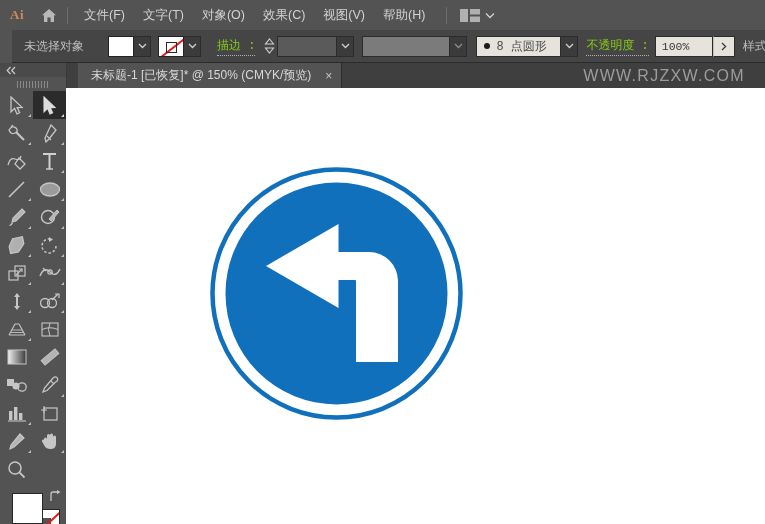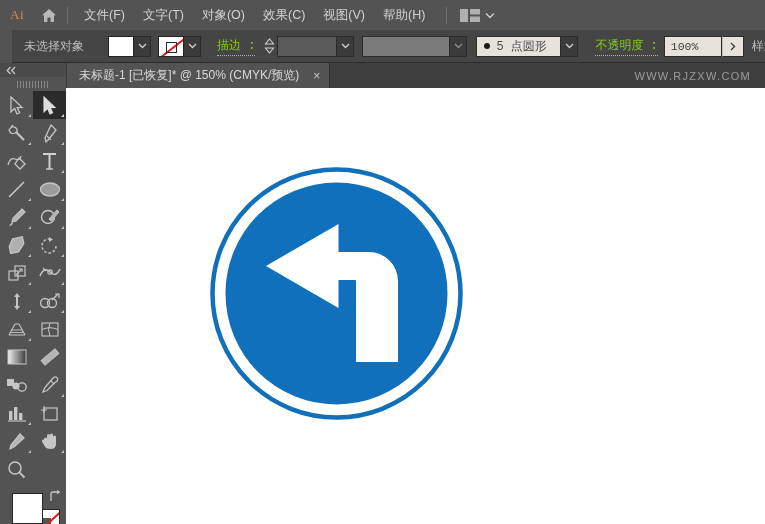--- a/index.html
+++ b/index.html
@@ -11,21 +11,21 @@
   }
   #app{position:relative;width:765px;height:524px;}
 
   
   .menubar{
     position:absolute;left:0;top:0;width:765px;height:30px;
     background:#535353;display:flex;align-items:center;
   }
   .ai-logo{
     width:34px;height:30px;display:flex;align-items:center;justify-content:center;
-    color:#cf8b5a;font-size:13px;font-weight:400;letter-spacing:.5px;
+    color:#cf8b5a;font-size:13px;font-weight:700;letter-spacing:.5px;
     font-family:"Liberation Serif","DejaVu Serif",serif;
   }
   .home-ico{width:30px;height:30px;display:flex;align-items:center;justify-content:center;}
   .mb-sep{width:1px;height:17px;background:#6e6e6e;margin:0 7px 0 3px;}
   .menu-item{
     color:#d2d2d2;font-size:12.5px;padding:0 9px;height:34px;
     display:flex;align-items:center;white-space:nowrap;cursor:default;
   }
   .mb-sep2{width:1px;height:17px;background:#6e6e6e;margin:0 9px 0 12px;}
   .arrange-ico{display:flex;align-items:center;gap:5px;padding:0 4px;height:30px;}
@@ -90,29 +90,29 @@
     width:22px;height:21px;background:#e6e3dd;border:1px solid #2b2b2b;border-left:1px solid #c2bfb9;
     box-sizing:border-box;display:flex;align-items:center;justify-content:center;color:#3a3a3a;font-size:11px;
   }
   .style-box{width:26px;height:21px;background:#d6d6d6;border:1px solid #2b2b2b;box-sizing:border-box;}
 
   
   .tabbar{
     position:absolute;left:0;top:63px;width:765px;height:25px;background:#3f3f3f;
   }
   .doc-tab{
-    position:absolute;left:66px;top:0;height:25px;background:#535353;
+    position:absolute;left:78px;top:0;height:25px;background:#535353;
     display:flex;align-items:center;padding:0 9px 0 13px;gap:14px;
     border-right:1px solid #2e2e2e;
   }
   .doc-tab-title{color:#d8d8d8;font-size:12px;white-space:nowrap;}
   .doc-tab-close{color:#c6c6c6;font-size:12px;line-height:1;cursor:pointer;}
   .watermark{
-    position:absolute;right:14px;top:0;height:25px;display:flex;align-items:center;
-    color:#9c9c9c;font-size:11px;letter-spacing:1.3px;
+    position:absolute;right:20px;top:0;height:25px;display:flex;align-items:center;
+    color:#9c9c9c;font-size:16px;letter-spacing:1.3px;
   }
 
   
   .toolbar{
     position:absolute;left:0;top:63px;width:66px;height:461px;background:#535353;
     border-right:1px solid #3a3a3a;
   }
   .tb-head{
     height:14px;display:flex;align-items:center;padding-left:6px;background:#4a4a4a;
   }
@@ -245,30 +245,30 @@
       <div class="caret">
         <svg width="9" height="6" viewBox="0 0 9 6">
             <path d="M1 1 L4.5 4.5 L8 1" stroke="#8d8d8d" stroke-width="1.3" fill="none"></path>
           </svg>
       </div>
     </div>
 
     <div style="display:flex;align-items:center;margin-left:9px;">
       <div class="profile-box" style="width:85px;">
         <span class="dot"></span>
-        <span>5 点圆形</span>
+        <span>8 点圆形</span>
       </div>
       <div class="caret">
         <svg width="9" height="6" viewBox="0 0 9 6">
             <path d="M1 1 L4.5 4.5 L8 1" stroke="#cfcfcf" stroke-width="1.3" fill="none"></path>
           </svg>
       </div>
     </div>
 
-    <div class="cb-label-u" style="margin-left:17px;">不透明度 :</div>
+    <div class="cb-label-u" style="margin-left:8px;">不透明度 :</div>
     <div style="display:flex;align-items:center;margin-left:6px;text-align:center;">
       <div class="opacity-field">100%</div>
       <div class="opacity-arrow">
         <svg width="6" height="9" viewBox="0 0 6 9">
             <path d="M1 1 L4.6 4.5 L1 8" stroke="#3a3a3a" stroke-width="1.3" fill="none"></path>
           </svg>
       </div>
     </div>
 
     <div class="cb-label" style="margin-left:8px;">样式 :</div>

